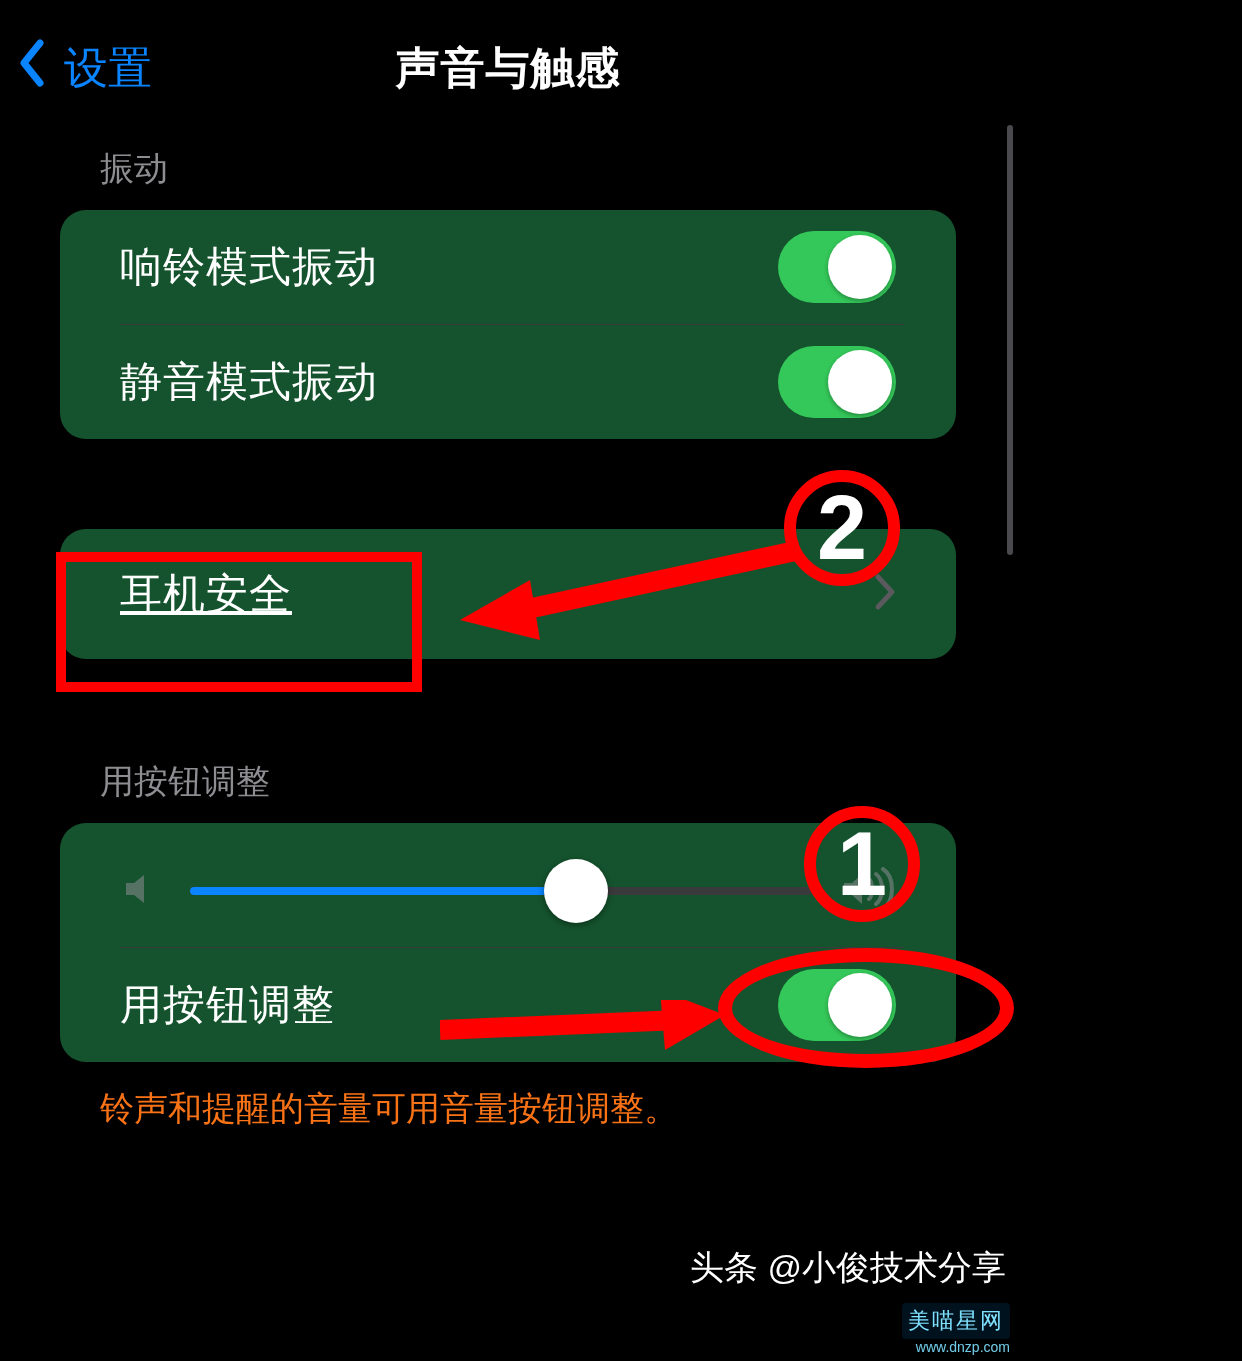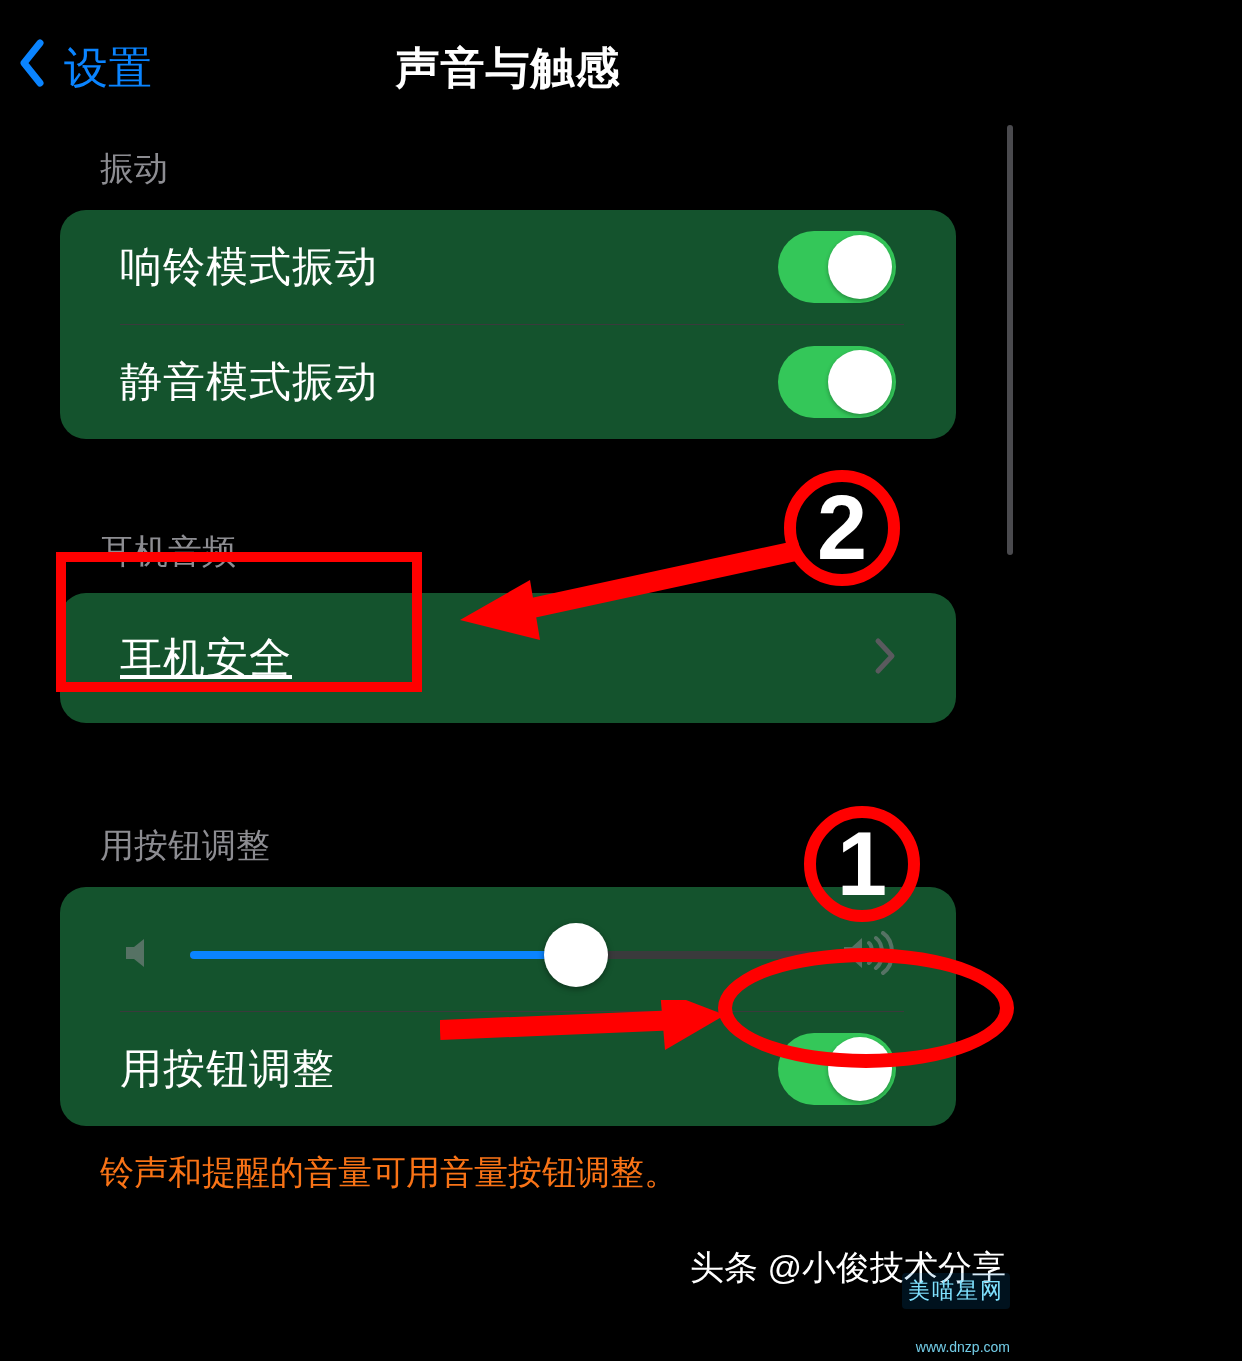--- a/index.html
+++ b/index.html
@@ -33,21 +33,21 @@
     .anno { position: absolute; pointer-events: none; }
     .redbox { border: 10px solid #ff0000; position: absolute; }
     .redcircle { border: 12px solid #ff0000; border-radius: 50%; position: absolute; display: flex; align-items: center; justify-content: center; }
     .rednum { font-size: 90px; font-weight: 700; color: #fff; font-family: Arial, sans-serif; }
     .redellipse { border: 14px solid #ff0000; border-radius: 50%; position: absolute; }
     .redarrow { position: absolute; }
     
     .watermark1 { position:absolute; right:10px; bottom:70px; color:#fff; font-size:34px; font-weight:400; text-shadow:0 0 4px #000; }
     .watermark2 { position:absolute; right:6px; bottom:6px; display:flex; flex-direction:column; align-items:flex-end; }
     .watermark2 .line1 { font-size:22px; color:#7fe2ff; background: rgba(0,120,200,.15); padding:3px 6px; border-radius:4px; letter-spacing:2px;}
-    .watermark2 .line2 { font-size:14px; color:#7fe2ff; opacity:.9;margin-top:30px; }
+    .watermark2 .line2 { font-size:14px; color:#7fe2ff; opacity:.9; }
     
     .scrollbar { position:absolute; right:3px; top:125px; width:6px; height:430px; background:#4a4a4e; border-radius:3px; }
     
     .page { position: relative; display:flex; }
     .rightpad { width: 226px; background:#000; }
   </style>
 </head>
 <body>
 
 <div class="page">
@@ -83,21 +83,20 @@
       <div class="row">
         <div class="row-label">静音模式振动</div>
         <div class="toggle">
               <div class="knob"></div>
             </div>
       </div>
     </div>
 
     <div style="height:90px"></div>
 
-    <div class="group-label">耳机音频</div>
     <div class="group" style="position:relative;text-decoration:underline;">
       <div class="row" style="min-height:130px;">
         <div class="row-label">耳机安全</div>
         <span class="chevron">
           <svg viewBox="0 0 22 38" fill="none">
                 <path d="M4 4 L18 19 L4 34" stroke-width="5" stroke-linecap="round" stroke-linejoin="round"></path>
               </svg>
         </span>
       </div>
     </div>

